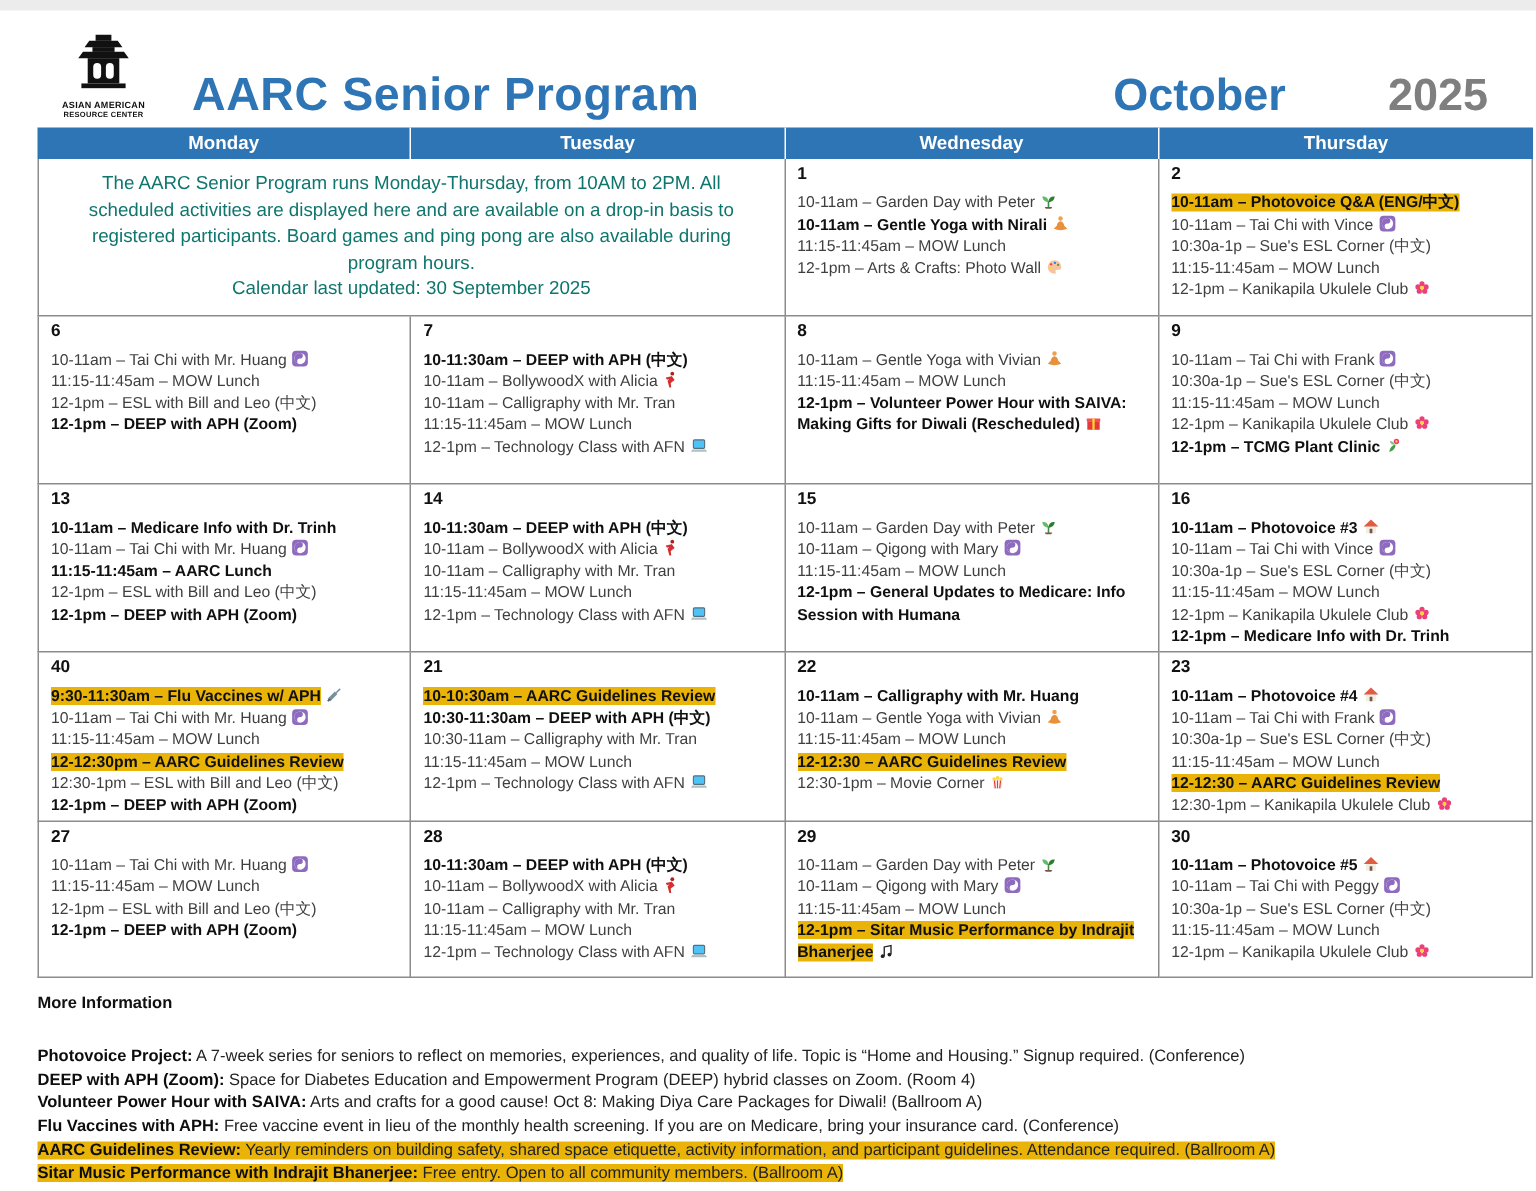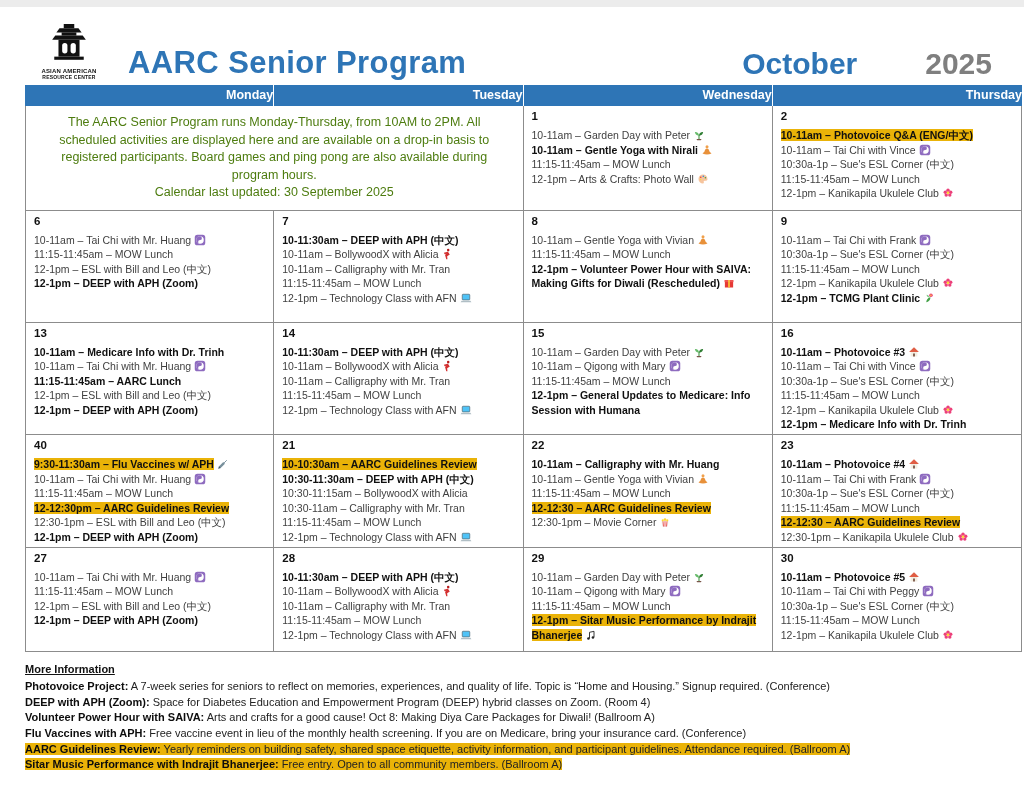--- a/index.html
+++ b/index.html
@@ -8,36 +8,36 @@
   
   .header{display:flex;align-items:flex-end;height:70px;padding:4px 18px 0 36px;}
   .logo{width:66px;text-align:center;flex:0 0 auto;}
   .logo .cap{font-size:6px;font-weight:bold;line-height:1.15;color:#111;letter-spacing:.2px;}
   .title{color:#2e75b6;font-size:31px;font-weight:bold;margin-left:26px;letter-spacing:.4px;white-space:nowrap;}
   .month{color:#2e75b6;font-size:30px;font-weight:bold;margin-left:auto;}
   .year{color:#7f7f7f;font-size:30px;font-weight:bold;margin-left:68px;margin-right:14px;}
   
   .cal{margin:4px 2px 0 25px;width:997px;}
   .dh{display:grid;grid-template-columns:repeat(4,1fr);background:#2e75b6;}
-  .dh div{color:#fff;font-weight:bold;font-size:12.5px;text-align:right;padding:3px 0 4px;border-right:1px solid #fff;}
+  .dh div{color:#fff;font-weight:bold;font-size:12.5px;text-align:center;padding:3px 0 4px;border-right:1px solid #fff;}
   .dh div:last-child{border-right:none;}
   .week{display:grid;grid-template-columns:repeat(4,1fr);}
   .cell{border-right:1px solid #8c8c8c;border-bottom:1px solid #8c8c8c;padding:3px 4px 2px 8px;overflow:hidden;}
   .week .cell:first-child{border-left:1px solid #8c8c8c;}
   .date{font-weight:bold;font-size:11.5px;color:#111;margin:1px 0 6px;}
   .ev{font-size:10.5px;color:#3f3f3f;line-height:14.6px;}
   .ev.b{font-weight:bold;color:#101010;}
   .hl{background:#eab308;}
   .ic{width:12px;height:12px;vertical-align:-2px;margin-left:3px;}
   .introcell{grid-column:span 2;border-left:1px solid #8c8c8c;border-right:1px solid #8c8c8c;border-bottom:1px solid #8c8c8c;
     display:flex;flex-direction:column;justify-content:center;text-align:center;
-    font-size:12.5px;color:#4d7c0f;line-height:17.5px;padding:8px 14px;}
+    font-size:12.5px;color:#0f766e;line-height:17.5px;padding:8px 14px;}
   
   .footer{margin:10px 25px 0 25px;font-size:11px;line-height:15.6px;color:#222;}
-  .footer .head{font-weight:bold;text-decoration:underline;color:#111;margin-bottom:2px;}
+  .footer .head{font-weight:bold;color:#111;margin-bottom:20px;}
   .note b{color:#0d0d0d;}
 </style>
 </head>
 <body>
 
 <div class="topstrip"></div>
 
 <div class="header">
   <div class="logo">
     <svg width="46" height="40" viewBox="0 0 40 38">
@@ -283,21 +283,20 @@
             </svg></div>
           <div class="ev"><span>11:15-11:45am – MOW Lunch</span></div>
           <div class="ev b"><span class="hl">12-12:30pm – AARC Guidelines Review</span></div>
           <div class="ev"><span>12:30-1pm – ESL with Bill and Leo (中文)</span></div>
           <div class="ev b"><span>12-1pm – DEEP with APH (Zoom)</span></div>
         </div>
         <div class="cell">
           <div class="date">21</div>
           <div class="ev b"><span class="hl">10-10:30am – AARC Guidelines Review</span></div>
           <div class="ev b"><span>10:30-11:30am – DEEP with APH (中文)</span></div>
-          <div class="ev"><span>10:30-11:15am – BollywoodX with Alicia</span></div>
           <div class="ev"><span>10:30-11am – Calligraphy with Mr. Tran</span></div>
           <div class="ev"><span>11:15-11:45am – MOW Lunch</span></div>
           <div class="ev"><span>12-1pm – Technology Class with AFN</span><svg class="ic" viewBox="0 0 16 16">
               <rect x="3" y="3" width="10" height="7.5" rx="1" fill="#4fc3f7" stroke="#546e7a" stroke-width="1"></rect>
               <path d="M2 11.5h12l1.2 2H0.8z" fill="#b0bec5"></path>
             </svg></div>
         </div>
         <div class="cell">
           <div class="date">22</div>
           <div class="ev b"><span>10-11am – Calligraphy with Mr. Huang</span></div>

